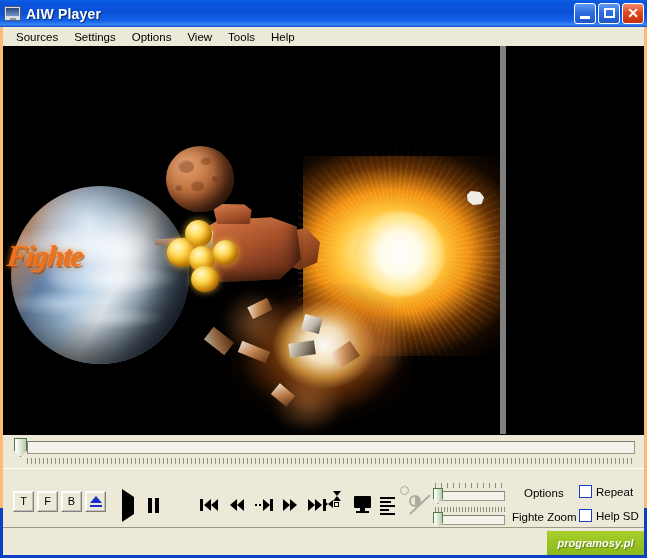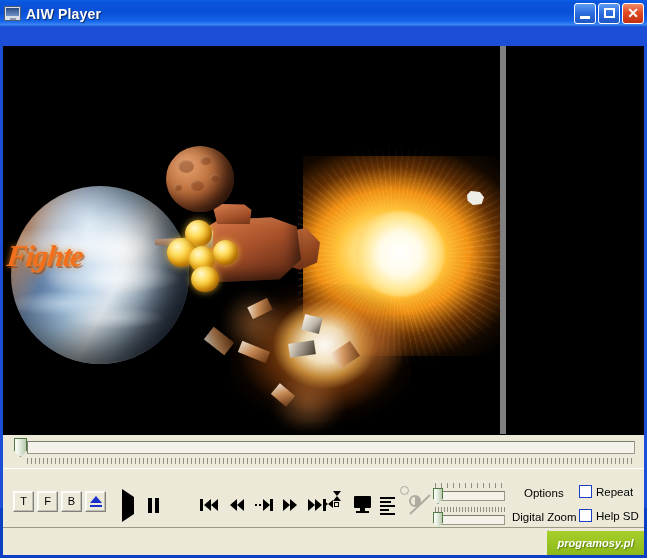--- a/index.html
+++ b/index.html
@@ -1,20 +1,20 @@
 <!DOCTYPE html>
 <html><head>
 <meta charset="utf-8">
 <style>
   html,body{margin:0;padding:0;background:#0b3fc4;}
   body{width:647px;height:558px;overflow:hidden;
        font-family:"Liberation Sans","DejaVu Sans",sans-serif;}
 
   .window{position:absolute;left:0;top:0;width:647px;height:508px;
-          background:#1d4ed8;box-sizing:border-box;}
+          background:#fdba74;box-sizing:border-box;}
 
   
   .titlebar{position:absolute;left:0;top:0;width:647px;height:27px;
             background:linear-gradient(180deg,#0b5fe8 0%,#0a55dd 8%,#0a4fd6 45%,#1464ea 78%,#3b86f5 92%,#0f49c8 100%);
             display:flex;align-items:center;}
   .tb-icon{width:17px;height:15px;margin-left:4px;margin-right:5px;position:relative;
            background:#d8dfe8;border:1px solid #4a5a70;box-sizing:border-box;border-radius:1px;}
   .tb-icon:before{content:"";position:absolute;left:1px;top:1px;right:1px;height:8px;
                   background:linear-gradient(180deg,#2a4a80,#6f93c8);}
   .tb-icon:after{content:"";position:absolute;left:5px;bottom:0px;width:6px;height:2px;background:#8a98aa;}
@@ -212,20 +212,28 @@
         </div>
       <div class="tbb">
           <i class="g-max"></i>
         </div>
       <div class="tbb close">
         <span class="g-cl">✕</span>
       </div>
     </div>
   </div>
 
+  <div class="menubar">
+    <div class="menu-item">Sources</div>
+    <div class="menu-item">Settings</div>
+    <div class="menu-item">Options</div>
+    <div class="menu-item">View</div>
+    <div class="menu-item">Tools</div>
+    <div class="menu-item">Help</div>
+  </div>
 
   <div class="videoarea">
     <div class="vstage">
 
       <div class="sun-glow"></div>
       <div class="sun-rays"></div>
       <div class="sun-core"></div>
 
       <div class="planet-earth"></div>
 
@@ -374,21 +382,21 @@
       <div class="ms-track"></div>
       <div class="thumb ms-thumb"></div>
     </div>
     <div class="mini-slider" style="left:430px;top:38px;">
       <div class="ms-ticks fine"></div>
       <div class="ms-track"></div>
       <div class="thumb ms-thumb"></div>
     </div>
 
     <div class="tlabel" style="left:521px;top:18px;">Options</div>
-    <div class="tlabel" style="left:509px;top:42px;">Digital Zoom</div>
+    <div class="tlabel" style="left:509px;top:42px;">Fighte Zoom</div>
 
     <div class="cbrow" style="left:576px;top:16px;align-items:center;">
       <i class="cbox"></i>
       <span class="cblabel">Repeat</span>
     </div>
     <div class="cbrow" style="left:576px;top:40px;">
       <i class="cbox"></i>
       <span class="cblabel">Help SD</span>
     </div>
   </div>

